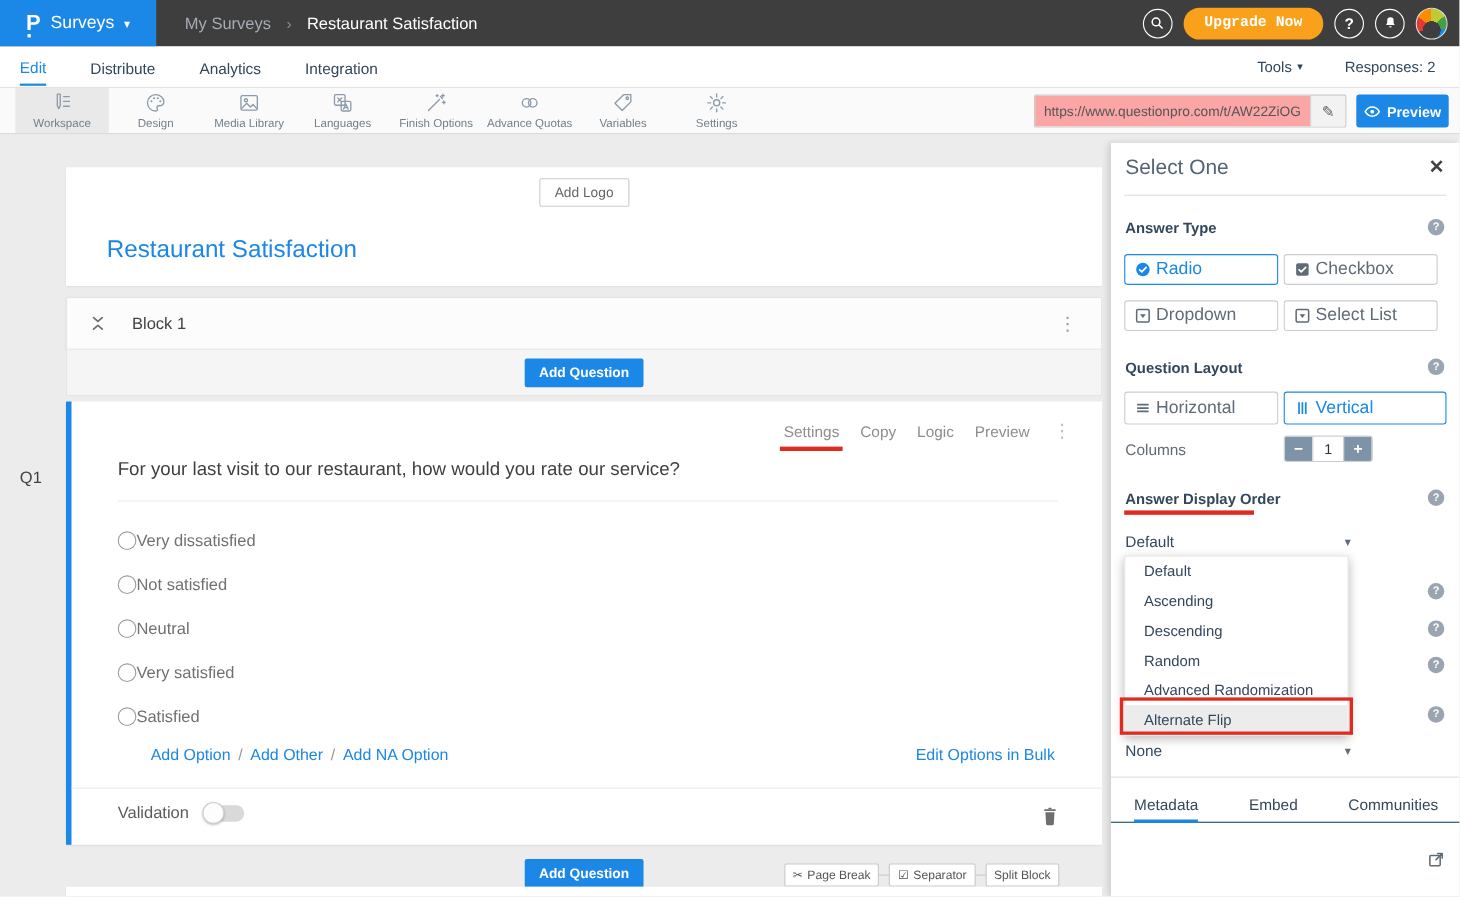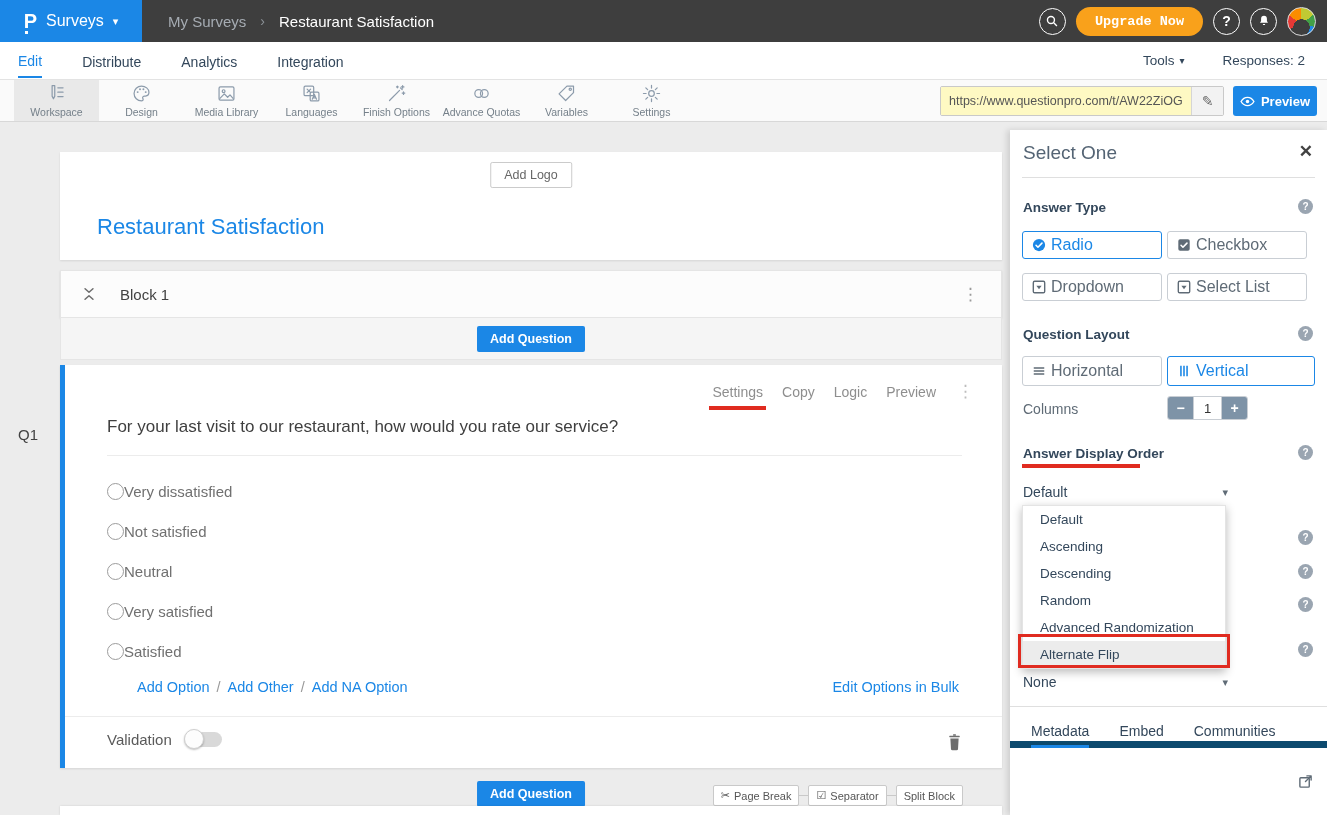--- a/index.html
+++ b/index.html
@@ -37,21 +37,21 @@
   .responses-link { font-size:13.5px; color:#33475B; cursor:pointer; }
 
   
   .toolbar { position:absolute; left:0; top:80px; width:1327px; height:42px; background:#FAFAFA; border-bottom:1px solid #D8D8D8; display:flex; align-items:stretch; z-index:18; }
   .tool-strip { display:flex; padding-left:14px; }
   .tool-item { width:85px; display:flex; flex-direction:column; align-items:center; justify-content:center; gap:2px; cursor:pointer; }
   .tool-item.selected { background:#E9E9E9; }
   .tool-item svg { width:21px; height:21px; stroke:#8C9BAB; fill:none; stroke-width:1.4; stroke-linecap:round; stroke-linejoin:round; }
   .tlabel { font-size:10.5px; color:#75808A; white-space:nowrap; }
   .url-box { position:absolute; left:940px; top:6px; width:284px; height:30px; background:#fff; border:1px solid #C9C9C9; border-radius:2px; display:flex; overflow:hidden; }
-  .url-box input { flex:1; border:none; outline:none; padding:0 8px; font-size:12.5px; color:#555; font-family:inherit; background:#fef9c3; }
+  .url-box input { flex:1; border:none; outline:none; padding:0 8px; font-size:12.5px; color:#555; font-family:inherit; background:#fca5a5; }
   .url-edit { width:32px; border-left:1px solid #D5D5D5; background:#F2F2F2; display:flex; align-items:center; justify-content:center; color:#666; font-size:14px; cursor:pointer; }
   .preview-btn { position:absolute; left:1233px; top:6px; width:84px; height:30px; background:#1B87E6; color:#fff; border:none; border-radius:3px; font-size:13px; font-weight:bold; font-family:inherit; display:flex; align-items:center; justify-content:center; gap:6px; cursor:pointer; }
   .preview-btn svg { width:15px; height:11px; stroke:#fff; fill:none; stroke-width:1.5; }
 
   
   .main { position:absolute; left:60px; top:122px; width:942px; height:693px; }
   .q-number { position:absolute; left:-42px; top:304px; font-size:15px; color:#424242; }
 
   .card { position:absolute; left:0; width:942px; background:#fff; box-shadow:0 1px 2px rgba(0,0,0,0.10); }
 
@@ -113,21 +113,21 @@
   .p-select { position:absolute; left:13px; width:205px; height:24px; font-size:14px; color:#33475B; cursor:pointer; display:flex; align-items:center; justify-content:space-between; }
   .p-select .caret-d { color:#5F6B76; font-size:11px; }
   .stepper { position:absolute; left:157px; top:266px; height:24px; display:flex; border-radius:3px; overflow:hidden; border:1px solid #C9CED4; }
   .step-btn { width:25px; background:#7E93A7; color:#fff; font-size:14px; font-weight:bold; display:flex; align-items:center; justify-content:center; cursor:pointer; }
   .step-val { width:29px; background:#fff; color:#333; font-size:13px; display:flex; align-items:center; justify-content:center; border-left:1px solid #C9CED4; border-right:1px solid #C9CED4; }
   .order-menu { position:absolute; left:12px; top:375px; width:204px; background:#fff; box-shadow:0 3px 9px rgba(0,0,0,0.28); border:1px solid #E4E4E4; z-index:5; }
   .menu-item { height:27px; line-height:27px; padding-left:17px; font-size:13.5px; color:#33475B; cursor:pointer; }
   .menu-item.highlighted { background:#ECECEC; }
   .red-box { position:absolute; left:8px; top:504px; width:212px; height:34px; border:3px solid #E02B20; z-index:6; pointer-events:none; }
   .p-divider2 { position:absolute; left:0; right:0; top:576px; height:1px; background:#DFDFDF; }
-  .panel-tabs { position:absolute; left:0; right:0; top:588px; height:30px; border-bottom:7px solid #0c4a6e; display:flex; gap:30px; padding-left:21px; }
+  .panel-tabs { position:absolute; left:0; right:0; top:588px; height:30px; border-bottom:1px solid #0c4a6e; display:flex; gap:46px; padding-left:21px; }
   .panel-tab { font-size:14px; color:#33475B; cursor:pointer; padding-top:5px; height:30px; }
   .panel-tab.active { border-bottom:3px solid #1B87E6; }
   .report-input { position:absolute; left:13px; top:640px; width:255px; border:none; border-bottom:1px solid #98A2AC; outline:none; font-size:15px; color:#33475B; height:26px; font-family:inherit; background:transparent; }
   .report-input::placeholder { color:#9AA5B1; }
   .expand-btn { position:absolute; right:14px; top:644px; cursor:pointer; }
   .expand-btn svg { width:15px; height:15px; stroke:#5F6B76; fill:none; stroke-width:1.5; stroke-linecap:round; stroke-linejoin:round; }
 
   .layout-btn { position:absolute; top:226px; height:30px; }
 </style>
 </head>

